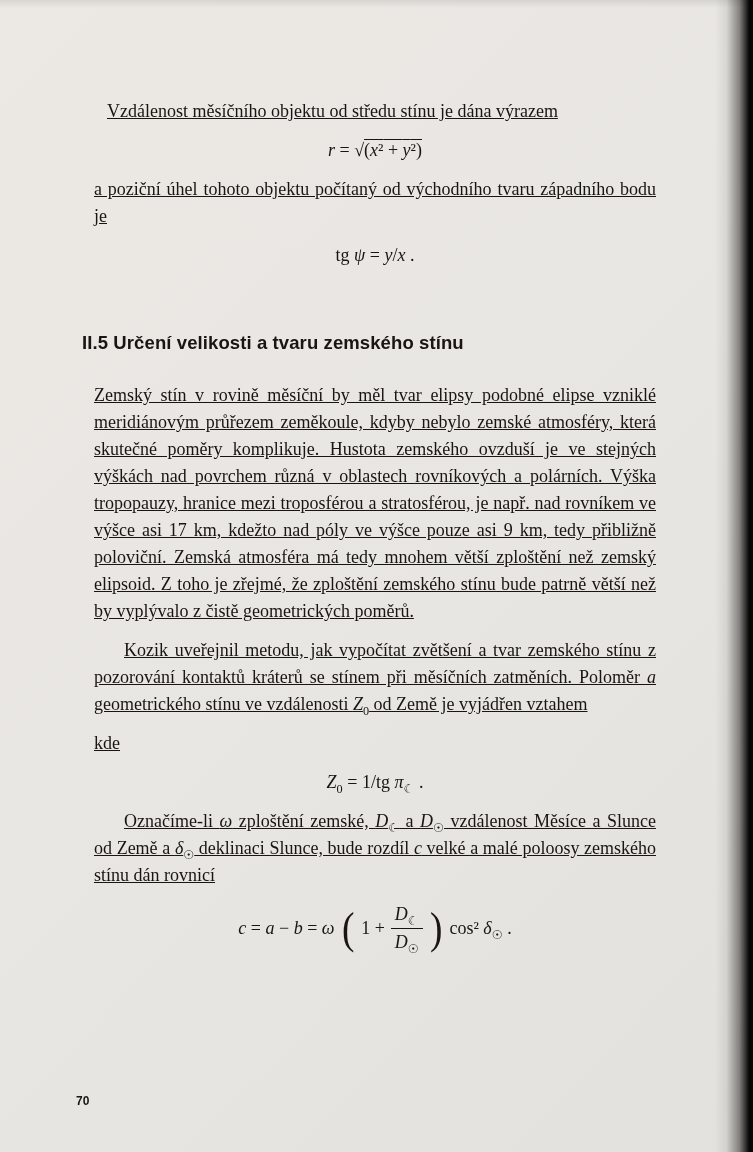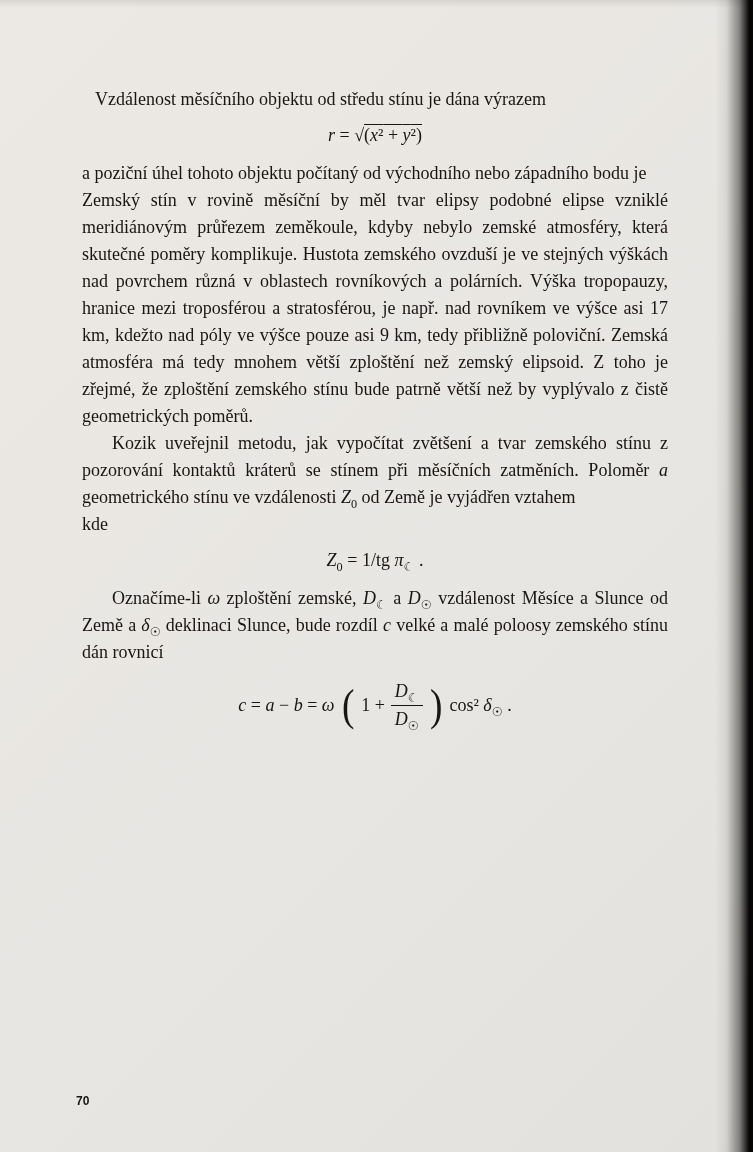--- a/index.html
+++ b/index.html
@@ -12,21 +12,21 @@
     overflow:hidden;
     font-family:"Liberation Serif","DejaVu Serif",serif;
     color:#181512;
   }
   .text-col {
     position:absolute; left:82px; top:86px; width:586px;
     font-size:18px; line-height:27px;
     text-align:justify;
     hyphens:auto;
   }
-  p { margin:0; }
+  p { margin:12px;text-decoration:underline; }
   .indent-sm { text-indent:13px; }
   .indent { text-indent:30px; }
   .heading {
     font-family:"Liberation Sans","DejaVu Sans",sans-serif;
     font-size:18.5px; font-weight:700;
     margin:60px 0 26px; text-align:left;
     letter-spacing:0.1px;
   }
   .formula { text-align:center; margin:9px 0 11px; white-space:nowrap; }
   .it { font-style:italic; }
@@ -65,24 +65,28 @@
   <div class="top-edge-shade"></div>
 
   <div class="text-col">
 
     <p class="indent-sm">Vzdálenost měsíčního objektu od středu stínu je dána výrazem</p>
 
     <div class="formula">
       <span><span class="it">r</span><span> = </span><span>√</span><span class="ov">(</span><span class="it ov">x</span><span class="ov">²</span><span class="ov"> + </span><span class="it ov">y</span><span class="ov">²</span><span class="ov">)</span></span>
     </div>
 
-    <p>a poziční úhel tohoto objektu počítaný od východního nebo západního bodu je</p>
+    <p>a poziční úhel tohoto objektu počítaný od východního tvaru západního bodu je</p>
+
+    <div class="formula">
+      <span><span>tg </span><span class="it">ψ</span><span> = </span><span class="it">y</span><span>/</span><span class="it">x</span><span> .</span></span>
+    </div>
 
 
-
+    <h2 class="heading">II.5 Určení velikosti a tvaru zemského stínu</h2>
 
     <p>Zemský stín v rovině měsíční by měl tvar elipsy podobné elipse vzniklé meridiánovým průřezem zeměkoule, kdyby nebylo zemské atmosféry, která skutečné poměry komplikuje. Hustota zemského ovzduší je ve stejných výškách nad povrchem různá v oblastech rovníkových a polárních. Výška tropopauzy, hranice mezi troposférou a stratosférou, je např. nad rovníkem ve výšce asi 17 km, kdežto nad póly ve výšce pouze asi 9 km, tedy přibližně poloviční. Zemská atmosféra má tedy mnohem větší zploštění než zemský elipsoid. Z toho je zřejmé, že zploštění zemského stínu bude patrně větší než by vyplývalo z čistě geometrických poměrů.</p>
 
     <p class="indent"><span>Kozik uveřejnil metodu, jak vypočítat zvětšení a tvar zemského stínu z pozorování kontaktů kráterů se stínem při měsíčních zatměních. Poloměr </span><span class="it">a</span><span> geometrického stínu ve vzdálenosti </span><span class="it">Z</span><sub>0</sub><span> od Země je vyjádřen vztahem</span></p>
 
 
     <p>kde</p>
 
     <div class="formula">
       <span><span class="it">Z</span><sub>0</sub><span> = 1/tg </span><span class="it">π</span><sub>☾</sub><span> .</span></span>

